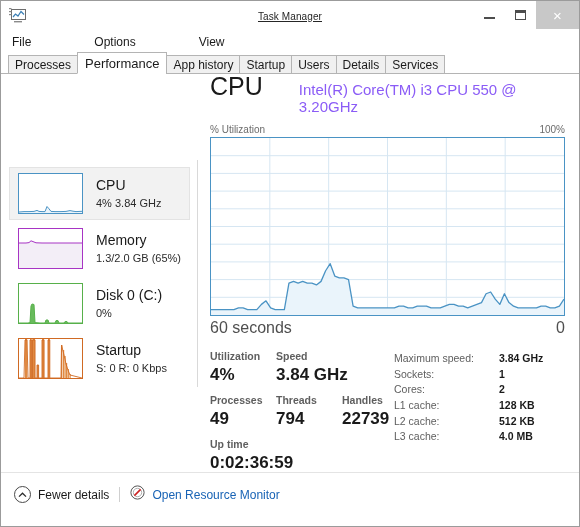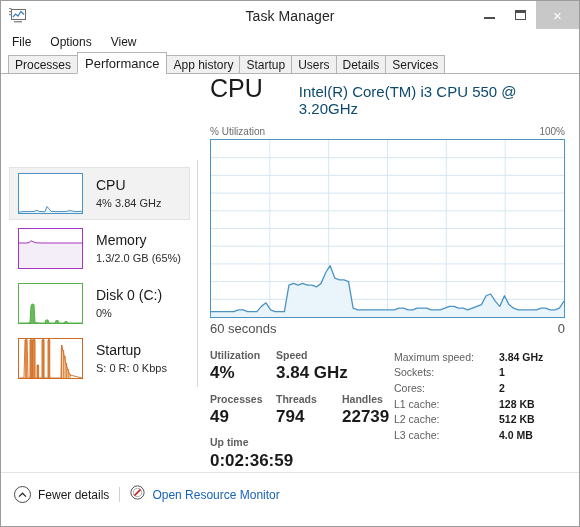--- a/index.html
+++ b/index.html
@@ -32,23 +32,24 @@
   .win-icon {
     position: absolute;
     left: 8px;
     top: 6px;
     width: 18px;
     height: 17px;
   }
   .title-text {
     width: 100%;
     text-align: center;
-    font-size: 14px;
+    font-size: 10px;
     color: #262626;
     letter-spacing: 0.1px;
+    text-decoration: underline;
   }
   .win-buttons {
     position: absolute;
     right: 0;
     top: 0;
     display: flex;
     height: 28px;
   }
   .win-btn {
     width: 31px;
@@ -89,20 +90,21 @@
     background: #4d4d4d;
   }
 
   
   .menubar {
     height: 21px;
     display: flex;
     align-items: center;
     padding-left: 11px;
     background: #ffffff;
+    gap: 44px;
   }
   .menu-item {
     font-size: 12px;
     color: #1a1a1a;
     margin-right: 19px;
     cursor: default;
   }
 
   
   .tabstrip {
@@ -219,42 +221,42 @@
     align-items: baseline;
   }
   .main-title {
     font-size: 25px;
     color: #1a1a1a;
     line-height: 1;
   }
   .main-sub {
     margin-left: 36px;
     font-size: 15px;
-    color: #0c4a6e;
+    color: #8b5cf6;
   }
   .axis-row {
     display: flex;
     justify-content: space-between;
     margin-top: 9px;
     font-size: 10px;
     color: #6b6b6b;
   }
   .graph-wrap {
     margin-top: 2px;
     border: 1px solid #4a93c4;
     height: 179px;
     box-sizing: border-box;
     background: #ffffff;
   }
   .graph-wrap svg { display: block; }
   .time-row {
     display: flex;
     justify-content: space-between;
     margin-top: 3px;
-    font-size: 13px;
+    font-size: 16px;
     color: #4f4f4f;
   }
 
   
   .stats {
     display: flex;
     margin-top: 13px;
   }
   .stats-left { width: 184px; flex: 0 0 auto; }
   .stat-row { display: flex; margin-bottom: 9px; font-weight: bold; }

